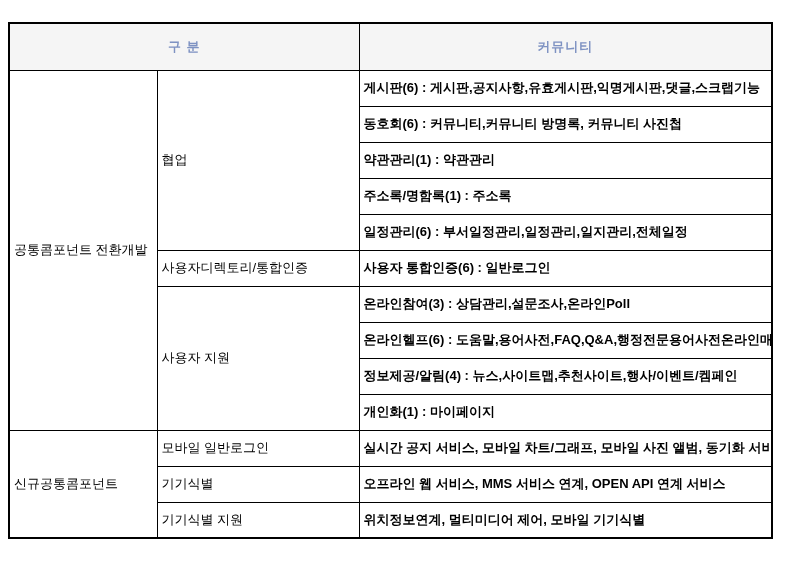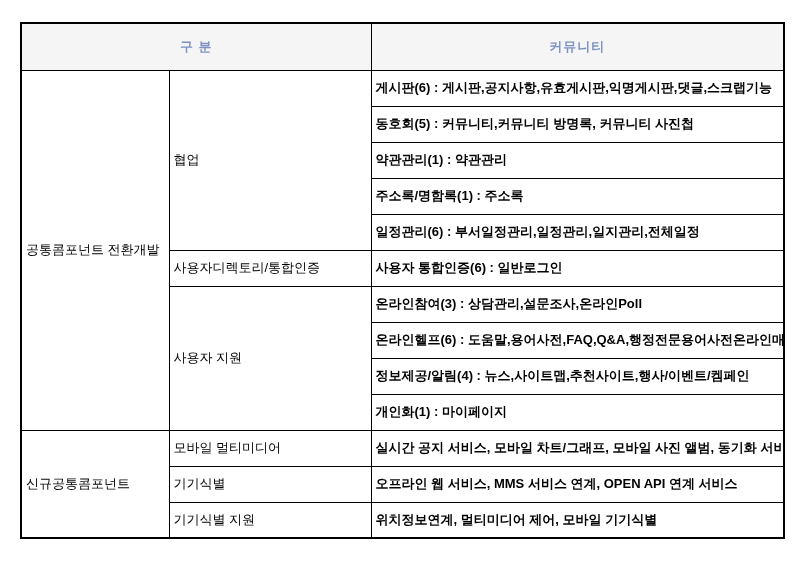--- a/index.html
+++ b/index.html
@@ -3,21 +3,21 @@
 <meta charset="utf-8">
 <style>
   * { margin: 0; padding: 0; box-sizing: border-box; }
   html, body {
     width: 797px; height: 561px;
     background: #ffffff;
     font-family: "Liberation Sans", "DejaVu Sans", sans-serif;
   }
   .doc-table {
     position: absolute;
-    left: 20px; top: 22px;
+    left: 8px; top: 22px;
     width: 763px;
     border-collapse: collapse;
     table-layout: fixed;
     border: 2px solid #000000;
     font-size: 13px;
     color: #000000;
   }
   .doc-table td {
     border: 1px solid #000000;
     vertical-align: middle;
@@ -54,21 +54,21 @@
     <td colspan="2">구 분</td>
     <td>커뮤니티</td>
   </tr>
 
   <tr class="body-row">
     <td rowspan="10" class="cell-group">공통콤포넌트 전환개발</td>
     <td rowspan="5" class="cell-sub">협업</td>
     <td class="cell-detail">게시판(6) : 게시판,공지사항,유효게시판,익명게시판,댓글,스크랩기능</td>
   </tr>
   <tr class="body-row">
-    <td class="cell-detail">동호회(5) : 커뮤니티,커뮤니티 방명록, 커뮤니티 사진첩</td>
+    <td class="cell-detail">동호회(6) : 커뮤니티,커뮤니티 방명록, 커뮤니티 사진첩</td>
   </tr>
   <tr class="body-row">
     <td class="cell-detail">약관관리(1) : 약관관리</td>
   </tr>
   <tr class="body-row">
     <td class="cell-detail">주소록/명함록(1) : 주소록</td>
   </tr>
   <tr class="body-row">
     <td class="cell-detail">일정관리(6) : 부서일정관리,일정관리,일지관리,전체일정</td>
   </tr>
@@ -87,21 +87,21 @@
   </tr>
   <tr class="body-row">
     <td class="cell-detail">정보제공/알림(4) : 뉴스,사이트맵,추천사이트,행사/이벤트/켐페인</td>
   </tr>
   <tr class="body-row">
     <td class="cell-detail">개인화(1) : 마이페이지</td>
   </tr>
 
   <tr class="body-row">
     <td rowspan="3" class="cell-group">신규공통콤포넌트</td>
-    <td class="cell-sub">모바일 멀티미디어</td>
+    <td class="cell-sub">모바일 일반로그인</td>
     <td class="cell-detail">실시간 공지 서비스, 모바일 차트/그래프, 모바일 사진 앨범, 동기화 서비스</td>
   </tr>
   <tr class="body-row">
     <td class="cell-sub">기기식별</td>
     <td class="cell-detail">오프라인 웹 서비스, MMS 서비스 연계, OPEN API 연계 서비스</td>
   </tr>
   <tr class="body-row">
     <td class="cell-sub">기기식별 지원</td>
     <td class="cell-detail">위치정보연계, 멀티미디어 제어, 모바일 기기식별</td>
   </tr>

